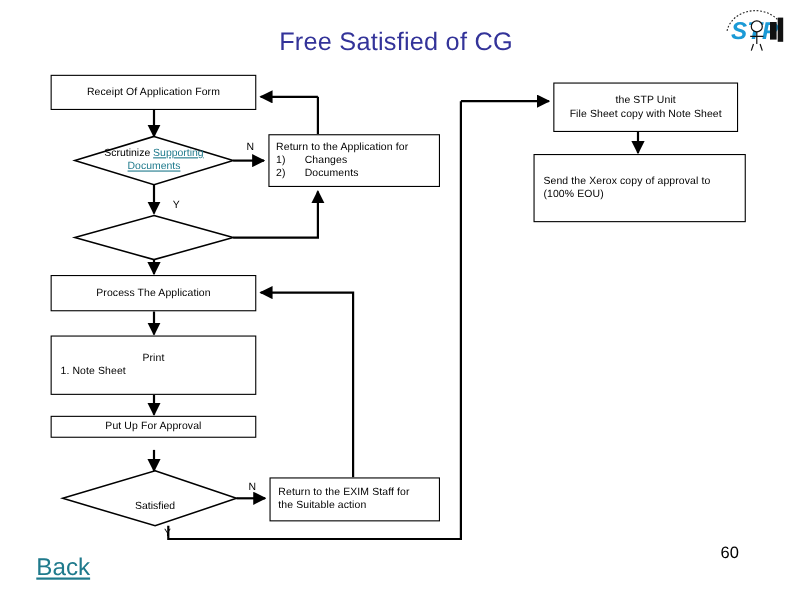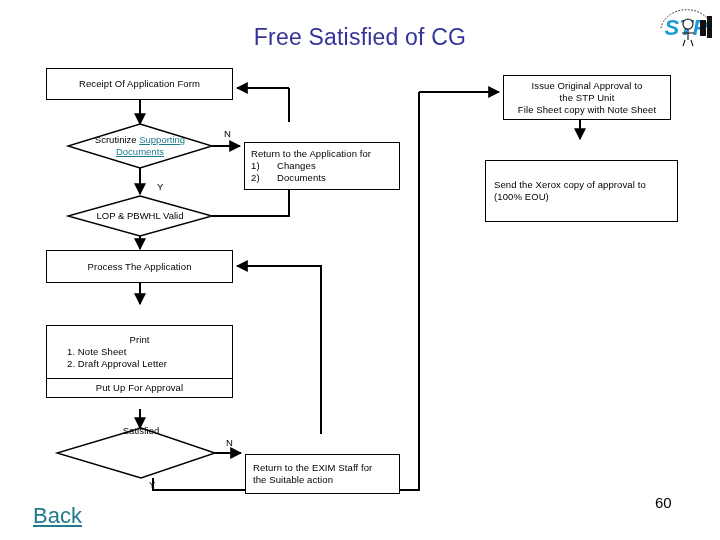--- a/index.html
+++ b/index.html
@@ -39,21 +39,21 @@
   }
   .node.boxed {
     border: 1.5px solid #000000;
     background: #ffffff;
   }
   .node .ln {
     display: block;
     white-space: pre;
   }
   .center { text-align: center; align-items: center; }
-  .left { text-align: left; margin-top: 20px; }
+  .left { text-align: left; }
 
   #page-title {
     position: absolute;
     left: 0;
     top: 23px;
     width: 720px;
     text-align: center;
     color: #333399;
     font-size: 23px;
     line-height: 28px;
@@ -188,59 +188,54 @@
     <span class="ln">Receipt Of Application Form</span>
   </div>
 
   <div class="node boxed left" style="left:244px; top:122px; width:156px; height:48px; padding:4px 6px;">
     <span class="ln">Return to the Application for</span>
     <span class="ln"><span class="num-col">1)</span><span>Changes</span></span>
     <span class="ln"><span class="num-col">2)</span><span>Documents</span></span>
   </div>
 
   <div class="node boxed center" style="left:503px; top:75px; width:168px; height:45px; padding:3px 4px;">
-    <span class="ln">Issue Original Approval to</span>
     <span class="ln">the STP Unit</span>
     <span class="ln">File Sheet copy with Note Sheet</span>
   </div>
 
   <div class="node boxed left" style="left:485px; top:140px; width:193px; height:62px; padding:6px 8px;">
     <span class="ln">Send the Xerox copy of approval to</span>
     <span class="ln">(100% EOU)</span>
   </div>
 
   <div class="node boxed center" style="left:46px; top:250px; width:187px; height:33px;">
     <span class="ln">Process The Application</span>
   </div>
 
-  <div class="node boxed left" style="left:46px; top:305px; width:187px; height:54px; padding:5px 20px;">
+  <div class="node boxed left" style="left:46px; top:305px; width:187px; height:54px; padding:5px 8px;">
     <span class="ln center">Print</span>
     <span class="ln">1. Note Sheet</span>
-    <span class="ln">2. Draft Approval Letter</span>
   </div>
 
   <div class="node boxed center" style="left:46px; top:378px; width:187px; height:20px;">
     <span class="ln">Put Up For Approval</span>
   </div>
 
   <div class="node boxed left" style="left:245px; top:434px; width:155px; height:40px; padding:5px 7px;">
     <span class="ln">Return to the EXIM Staff for</span>
     <span class="ln">the Suitable action</span>
   </div>
 
   <div class="diamond-label" style="left:76px; top:131px; width:128px; height:30px; flex-direction:column;">
     <span class="ln"><span>Scrutinize </span><span class="hyperlink">Supporting</span></span>
     <span class="ln hyperlink">Documents</span>
   </div>
 
-  <div class="diamond-label" style="left:76px; top:205px; width:128px; height:22px;">
-    <span class="ln">LOP &amp; PBWHL Valid</span>
-  </div>
-
-  <div class="diamond-label" style="left:76px; top:420px; width:130px; height:22px;text-align:center;">
+
+  <div class="diamond-label" style="left:76px; top:450px; width:130px; height:22px;text-align:center;">
     <span class="ln">Satisfied</span>
   </div>
 
   <div class="edge-label" style="left:224px; top:128px;">N</div>
   <div class="edge-label" style="left:157px; top:181px;">Y</div>
   <div class="edge-label" style="left:226px; top:437px;">N</div>
   <div class="edge-label" style="left:149px; top:479px;">Y</div>
 
   <div id="back-link">Back</div>
   <div id="page-number">60</div>

